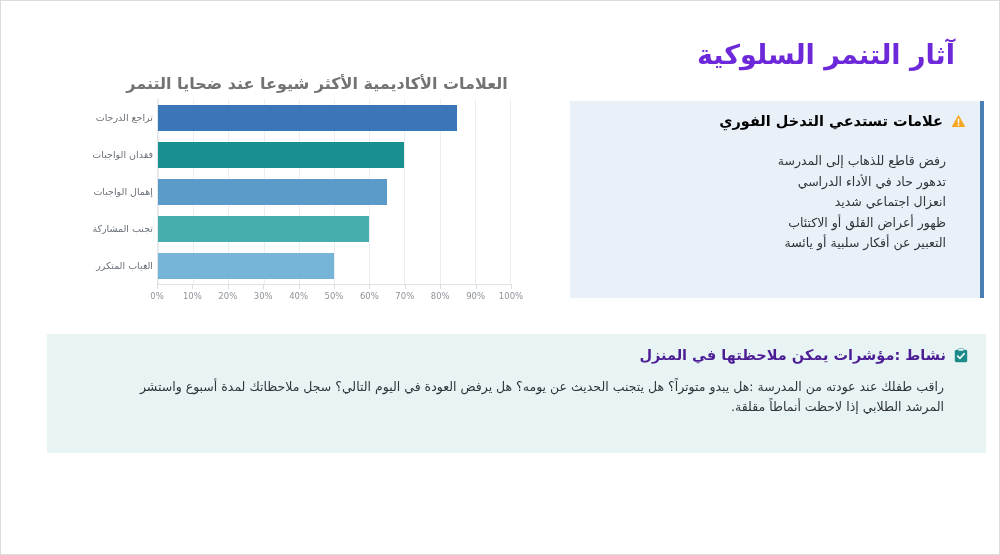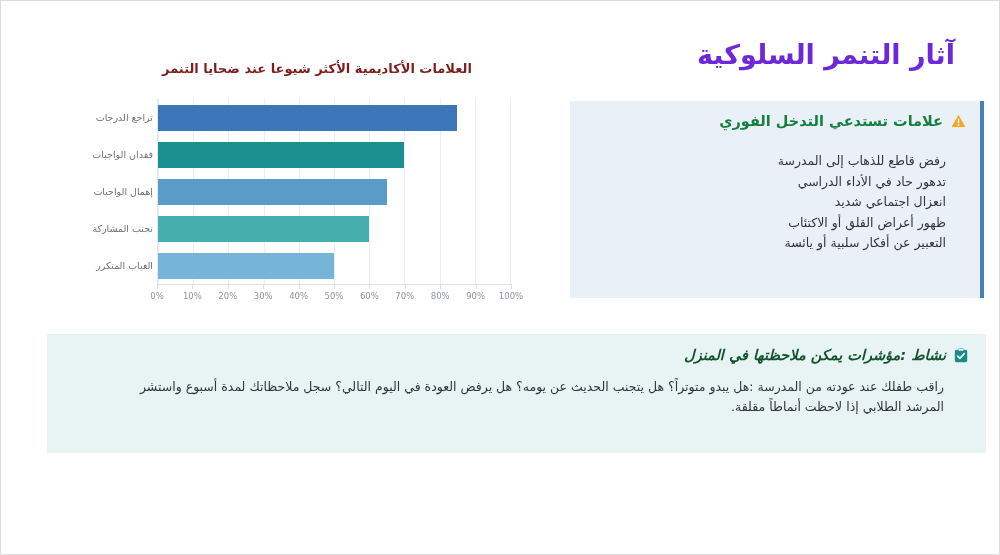--- a/index.html
+++ b/index.html
@@ -57,21 +57,21 @@
   }
   .warn-icon {
     width: 15px;
     height: 14px;
     flex: 0 0 auto;
     display: block;
   }
   .alert-title {
     font-size: 14.5px;
     font-weight: bold;
-    color: #15803d;
+    color: #000000;
     white-space: nowrap;
   }
   .alert-list {
     list-style: none;
     margin: 12px;
     padding: 10px 22px 0 14px;
   }
   .alert-list li {
     font-size: 12.5px;
     color: #30353a;
@@ -83,26 +83,26 @@
   
   .chart-card {
     position: absolute;
     left: 76px;
     top: 60px;
     width: 460px;
     height: 250px;
     direction: rtl;
   }
   .chart-title {
-    font-size: 13px;
+    font-size: 16px;
     font-weight: bold;
-    color: #7f1d1d;
+    color: #737373;
     text-align: center;
     width: 440px;
-    margin: 0 0 0 0;
+    margin: 13px 0 0 0;
     white-space: nowrap;
   }
   .plot-wrap {
     position: absolute;
     left: 0;
     top: 38px;
     width: 456px;
     height: 210px;
     direction: ltr;
   }
@@ -214,23 +214,22 @@
   }
   .clip-icon {
     width: 14px;
     height: 15px;
     flex: 0 0 auto;
     display: block;
   }
   .activity-title {
     font-size: 14.5px;
     font-weight: bold;
-    color: #14532d;
-    white-space: nowrap;
-    font-style: italic;
+    color: #4c1d95;
+    white-space: nowrap;
   }
   .activity-body {
     padding: 14px 42px 0 59px;
     font-size: 12.5px;
     color: #30353a;
     line-height: 19.5px;
     text-align: right;
   }
 </style>
 </head>

